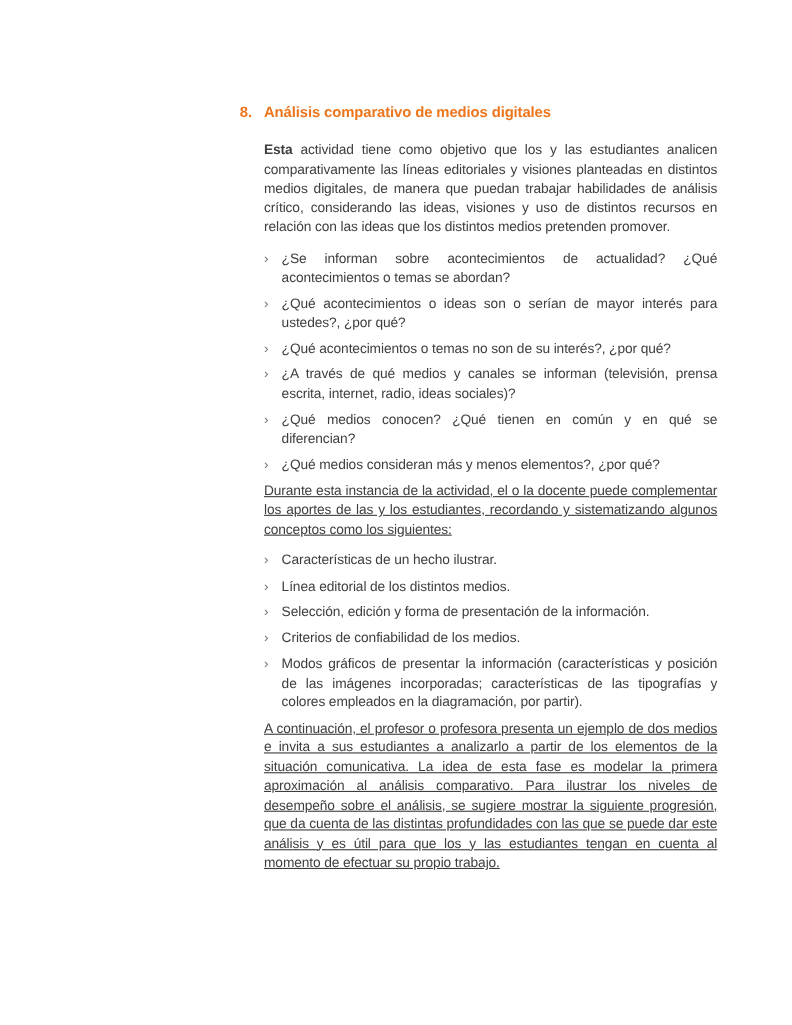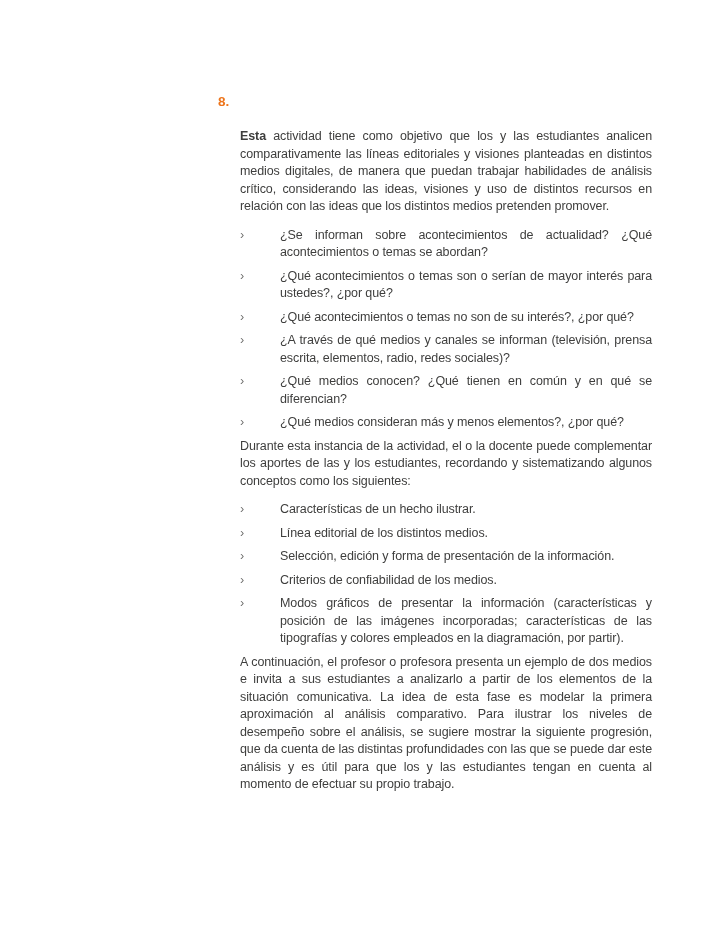--- a/index.html
+++ b/index.html
@@ -40,75 +40,76 @@
   .body-col {
     margin-left: 22px;
     width: 412px;
   }
   p.para {
     margin: 0;
     text-align: justify;
   }
   p.para.spaced {
     margin-top: 4px;
+    text-decoration: underline;
   }
   ul.arrow-list {
     list-style: none;
     margin: 11px 0 0 0;
     padding: 0;
   }
   ul.arrow-list li {
     display: flex;
     margin: 0 0 6px 0;
   }
   ul.arrow-list .marker {
     flex: 0 0 16px;
     width: 16px;
     color: #6f6f6e;
   }
   ul.arrow-list .li-text {
     flex: 1 1 auto;
     text-align: justify;
-    margin-left: 24px;
   }
   .lead-bold {
     font-weight: bold;
   }
 </style>
 </head>
 <body>
 
 <div class="page">
   <div class="content">
 
     <h2 class="heading">
       <span class="num">8.</span>
+      <span>Análisis comparativo de medios digitales</span>
     </h2>
 
     <div class="body-col">
 
       <p class="para"><span class="lead-bold">Esta</span><span> actividad tiene como objetivo que los y las estudiantes analicen comparativamente las líneas editoriales y visiones planteadas en distintos medios digitales, de manera que puedan trabajar habilidades de análisis crítico, considerando las ideas, visiones y uso de distintos recursos en relación con las ideas que los distintos medios pretenden promover.</span></p>
 
 
       <ul class="arrow-list">
         <li>
           <span class="marker">›</span>
           <span class="li-text">¿Se informan sobre acontecimientos de actualidad? ¿Qué acontecimientos o temas se abordan?</span>
         </li>
         <li>
           <span class="marker">›</span>
-          <span class="li-text">¿Qué acontecimientos o temas son o serían de mayor interés para ustedes?, ¿por qué?</span>
+          <span class="li-text">¿Qué acontecimientos o ideas son o serían de mayor interés para ustedes?, ¿por qué?</span>
         </li>
         <li>
           <span class="marker">›</span>
           <span class="li-text">¿Qué acontecimientos o temas no son de su interés?, ¿por qué?</span>
         </li>
         <li>
           <span class="marker">›</span>
-          <span class="li-text">¿A través de qué medios y canales se informan (televisión, prensa escrita, elementos, radio, redes sociales)?</span>
+          <span class="li-text">¿A través de qué medios y canales se informan (televisión, prensa escrita, internet, radio, ideas sociales)?</span>
         </li>
         <li>
           <span class="marker">›</span>
           <span class="li-text">¿Qué medios conocen? ¿Qué tienen en común y en qué se diferencian?</span>
         </li>
         <li>
           <span class="marker">›</span>
           <span class="li-text">¿Qué medios consideran más y menos elementos?, ¿por qué?</span>
         </li>
       </ul>

